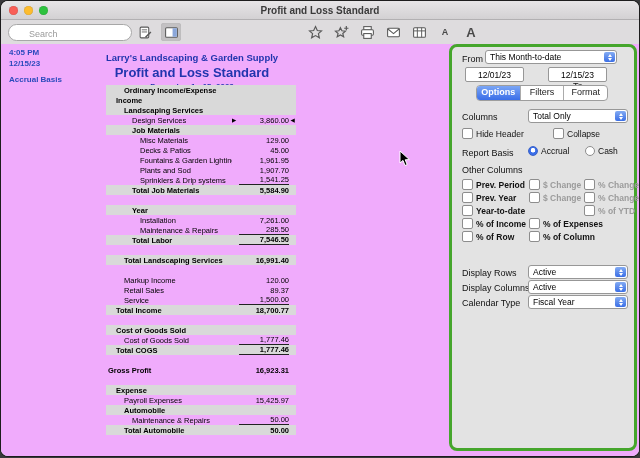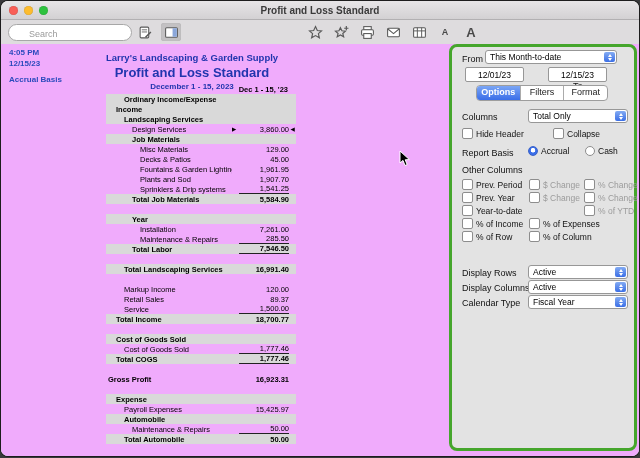--- a/index.html
+++ b/index.html
@@ -65,21 +65,21 @@
   .ptab:last-child{border-right:none;}
   .ptab.sel{background:linear-gradient(#7ba6f5,#3a6ee8);color:#fff;font-weight:bold;}
   .cbwrap{position:absolute;display:flex;align-items:center;gap:3px;}
   .cb{width:9px;height:9px;background:#fff;border:1px solid #8d8d8d;border-radius:2px;flex:0 0 auto;}
   .cblab{font-size:8.5px;color:#111;white-space:nowrap;}
   .cblab.dis{color:#9b9b9b;}
   .radio{width:10px;height:10px;border-radius:50%;background:#fff;border:1px solid #8d8d8d;
          box-sizing:border-box;flex:0 0 auto;}
   .radio.sel{background:radial-gradient(circle at 50% 40%,#fff 0 2px,#3a6ee8 2.6px);border-color:#3a62c8;}
   .ocgrid{position:absolute;left:10px;top:131px;right:4px;display:grid;
-          grid-template-columns:67px 55px auto;grid-auto-rows:13px;}
+          grid-template-columns:67px 55px auto;grid-auto-rows:13px;font-weight:bold;}
   .gcell{display:flex;align-items:center;gap:3px;}
   .cursor{position:absolute;left:399px;top:150px;z-index:50;pointer-events:none;}
   svg.ic{display:block;}
 </style>
 </head>
 <body>
 
 <div class="window">
 
   <div class="titlebar">
@@ -163,21 +163,20 @@
       <div class="basis">Accrual Basis</div>
     </div>
 
     <div class="rheader">
       <div class="rh-company">Larry's Landscaping &amp; Garden Supply</div>
       <div class="rh-title">Profit and Loss Standard</div>
       <div class="rh-period">December 1 - 15, 2023</div>
     </div>
 
     <div class="table">
-      <div class="colhead">Dec 1 - 15, '23</div>
       <div>
           <div class="rrow band b">
             <span class="rlabel" style="padding-left: 18px;">Ordinary Income/Expense</span>
             <span class="pre mark"></span>
             <span class="num"></span>
             <span class="post mark"></span>
           </div>
           <div class="rrow band b">
             <span class="rlabel" style="padding-left: 10px;">Income</span>
             <span class="pre mark"></span>

